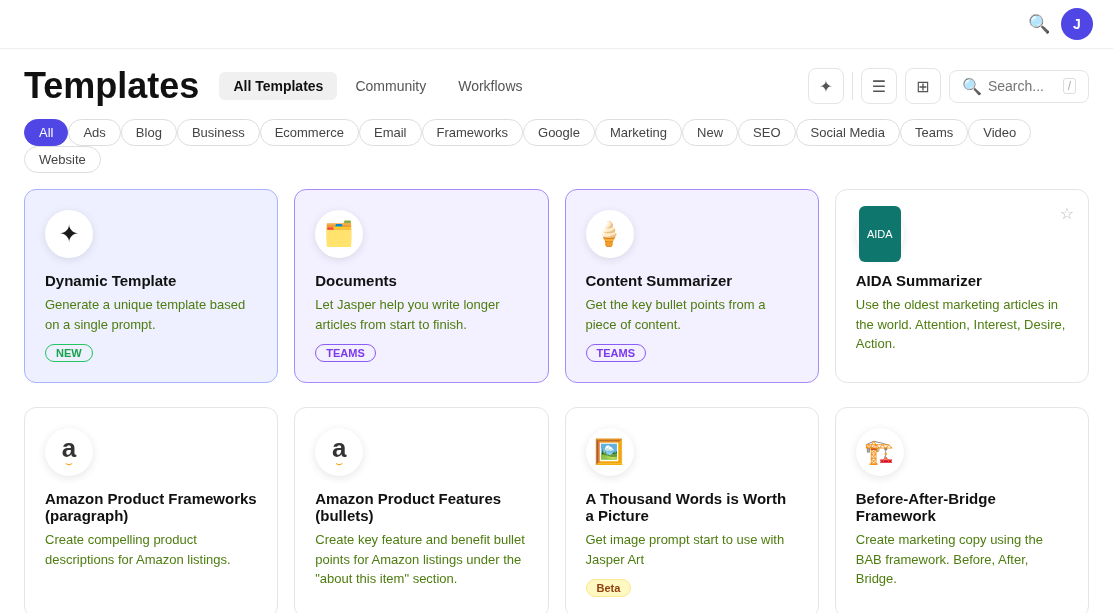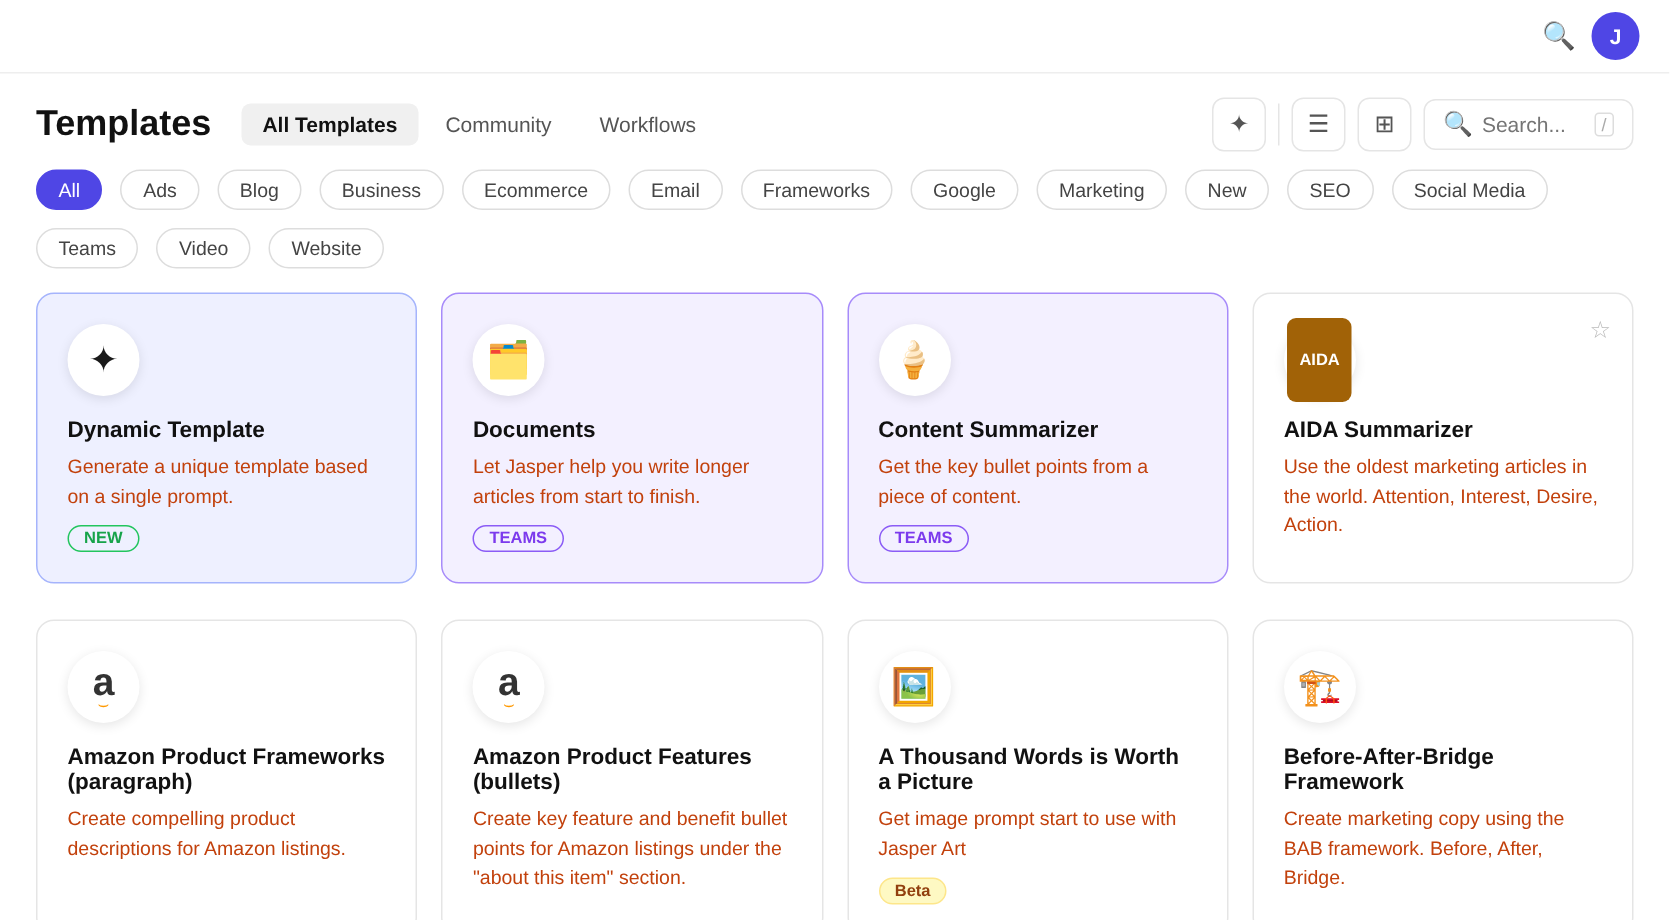--- a/index.html
+++ b/index.html
@@ -21,21 +21,21 @@
       font-weight: 600; font-size: 14px; cursor: pointer;
     }
 
     .header {
       display: flex;
       align-items: center;
       padding: 16px 24px 12px;
       gap: 20px;
     }
     .page-title {
-      font-size: 24px; font-weight: 700; color: #111;
+      font-size: 36px; font-weight: 700; color: #111;
     }
     .header-tabs {
       display: flex; gap: 4px; align-items: center;
     }
     .header-tab {
       padding: 6px 14px; border-radius: 6px;
       font-size: 14px; cursor: pointer; color: #555;
       font-weight: 500;
       text-align: right;
     }
@@ -60,21 +60,21 @@
     .search-box input {
       border: none; outline: none; font-size: 14px; color: #555; width: 100%;
       background: transparent;
     }
     .search-slash {
       font-size: 12px; color: #aaa; border: 1px solid #ddd;
       border-radius: 3px; padding: 0 4px;
     }
 
     .filter-bar {
-      display: flex; gap: 12px; padding: 0 24px 16px;
+      display: flex; gap: 0; padding: 0 24px 16px;
       flex-wrap: wrap;
     }
     .filter-pill {
       padding: 5px 14px; border-radius: 20px;
       font-size: 13px; cursor: pointer; border: 1px solid #ddd;
       color: #444; background: #fff;
     }
     .filter-pill.active {
       background: #4f46e5; color: #fff; border-color: #4f46e5;
     }
@@ -96,43 +96,43 @@
 
     .card-icon {
       width: 48px; height: 48px; border-radius: 50%;
       background: #f0f0f0;
       display: flex; align-items: center; justify-content: center;
       margin-bottom: 14px; font-size: 24px;
     }
     .card-icon.white { background: #fff; box-shadow: 0 2px 8px rgba(0,0,0,0.1); }
 
     .card-title { font-size: 15px; font-weight: 700; margin-bottom: 6px; color: #111; }
-    .card-desc { font-size: 13px; color: #c2410c; line-height: 1.5; }
+    .card-desc { font-size: 13px; color: #4d7c0f; line-height: 1.5; }
 
     .card-badge {
       display: inline-block; margin-top: 10px;
       padding: 2px 10px; border-radius: 12px;
       font-size: 11px; font-weight: 600;
     }
     .badge-new { border: 1.5px solid #22c55e; color: #16a34a; }
     .badge-teams { border: 1.5px solid #8b5cf6; color: #7c3aed; }
     .badge-beta { background: #fef9c3; color: #92400e; border: 1.5px solid #fde68a; }
 
     .star-btn {
       position: absolute; top: 14px; right: 14px;
       color: #bbb; font-size: 16px; cursor: pointer;
     }
 
     
     .amazon-logo { font-size: 26px; font-weight: 900; color: #333; }
     .amazon-smile { color: #f90; font-size: 12px; margin-top: -4px; }
 
     .aida-badge {
-      background: #a16207; color: white;
-      font-size: 11px; font-weight: 700;
+      background: #0f766e; color: white;
+      font-size: 11px; font-weight: 400;
       padding: 22px 8px; border-radius: 6px;
       display: inline-block;
     }
   </style>
 </head>
 <body>
 
 <div class="top-bar">
   <span class="top-bar-search-icon">🔍</span>
   <div class="avatar">J</div>

